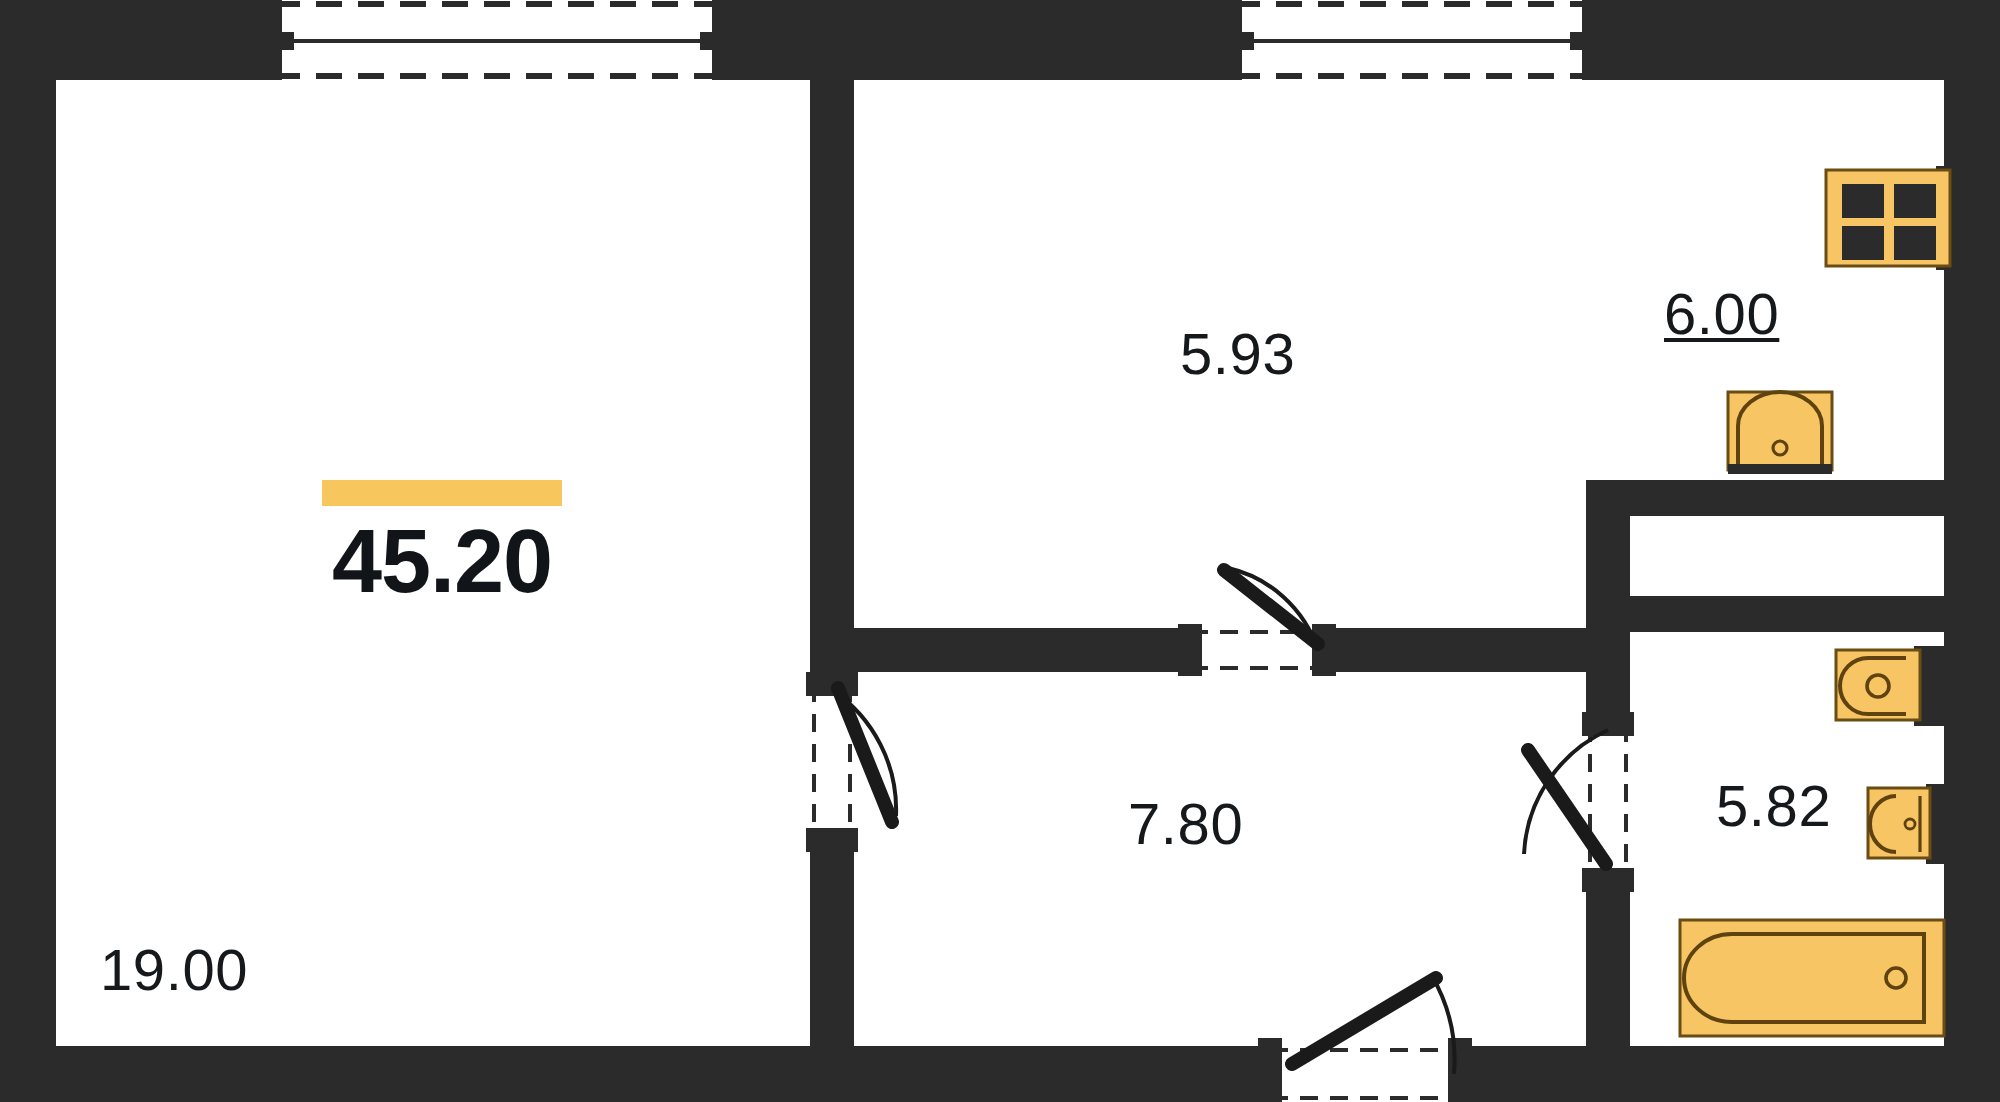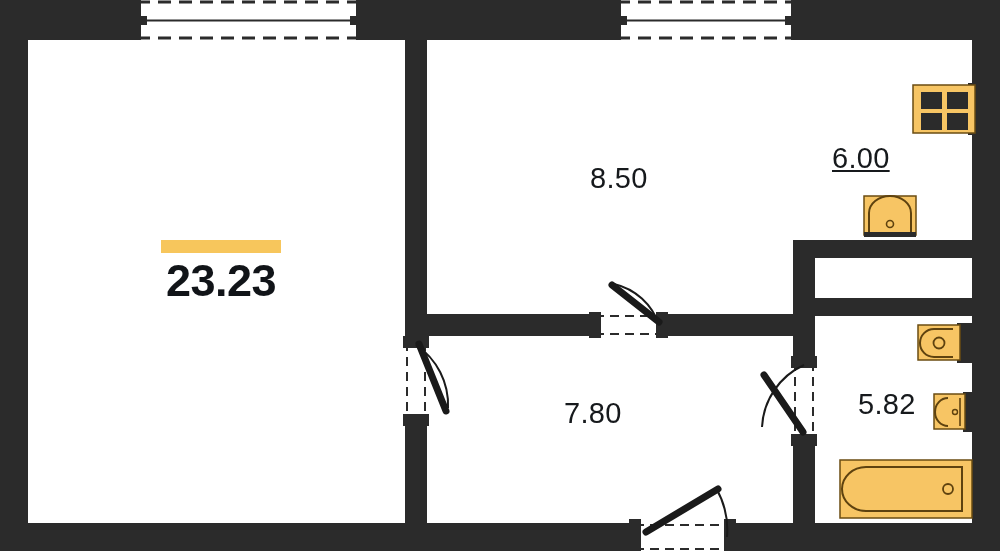--- a/index.html
+++ b/index.html
@@ -198,25 +198,26 @@
       <g>
         <rect x="840" y="460" width="132" height="58" fill="#f7c564" stroke="#6b4c12" stroke-width="1.5"></rect>
         <path d="M 962 467 L 866 467 A 24 22 0 0 0 866 511 L 962 511 Z" fill="none" stroke="#5e420f" stroke-width="2"></path>
         <circle cx="948" cy="489" r="5" fill="none" stroke="#5e420f" stroke-width="1.8"></circle>
       </g>
     </g>
   </svg>
 
   <div class="total-block" style="left:155px; top:240px; width:132px;">
     <div class="total-bar"></div>
-    <div class="total-value">23.23</div>
+    <div class="total-value">45.20</div>
   </div>
 
-
-  <div class="area-label room" style="left:590px; top:162px;">8.50</div>
+  <div class="area-label room" style="left:50px; top:470px;">19.00</div>
+
+  <div class="area-label room" style="left:590px; top:162px;">5.93</div>
 
   <div class="area-label room" style="left:832px; top:142px;text-decoration:underline;">6.00</div>
 
   <div class="area-label room" style="left:564px; top:397px;">7.80</div>
 
   <div class="area-label room" style="left:858px; top:388px;">5.82</div>
 
 </div>
 
 </body></html>

